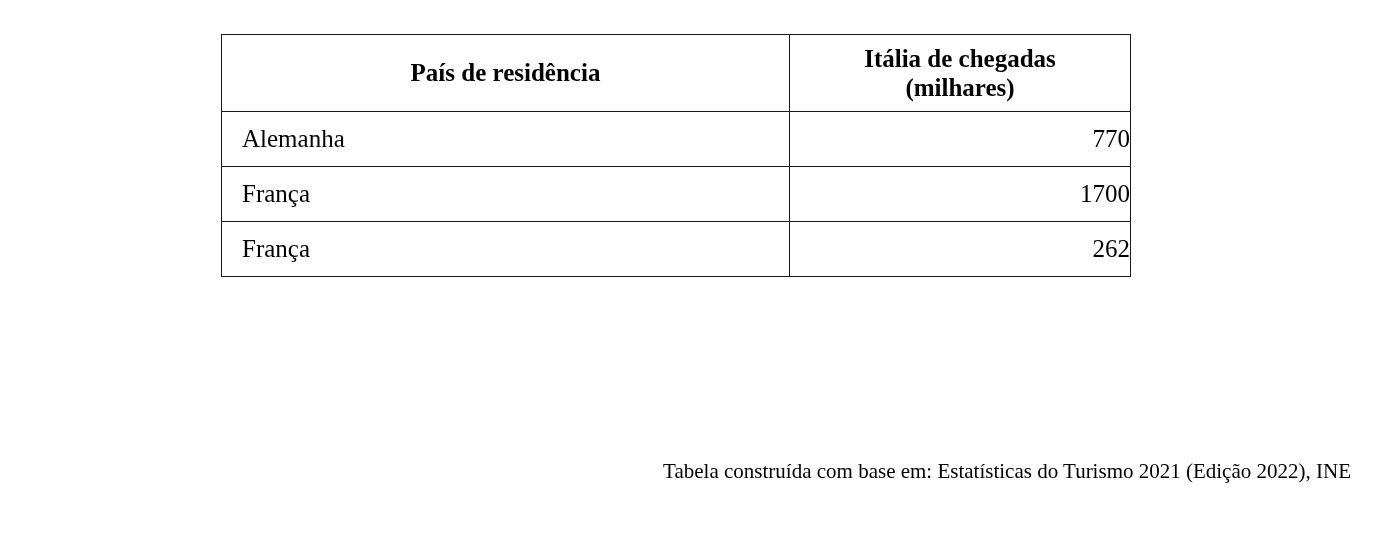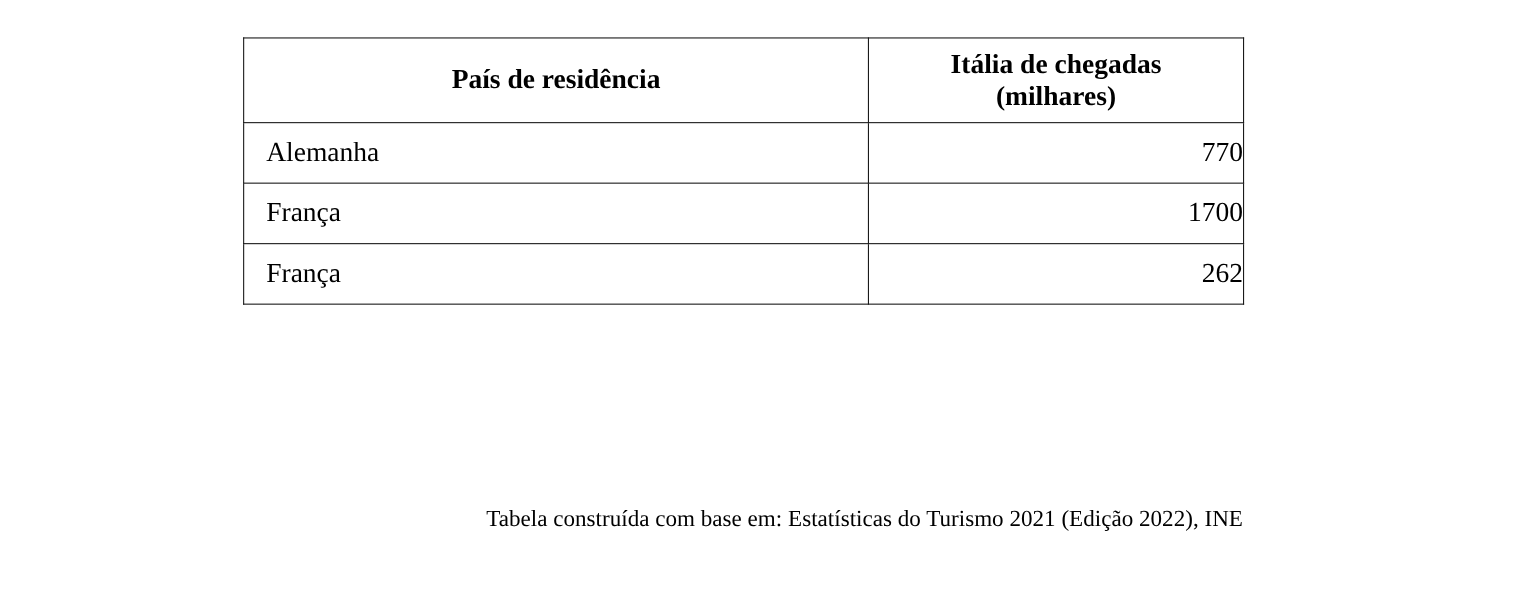--- a/index.html
+++ b/index.html
@@ -63,21 +63,21 @@
   }
   tbody td.value.italic {
     font-style: italic;
   }
 
   .source-note {
     position: absolute;
     left: 221px;
     top: 455px;
     width: 1130px;
-    text-align: center;
+    text-align: right;
     font-size: 21px;
     line-height: 1.55;
   }
   .source-note .src-line { display: block; }
 </style>
 </head>
 <body>
 
 <div class="sheet">
 

